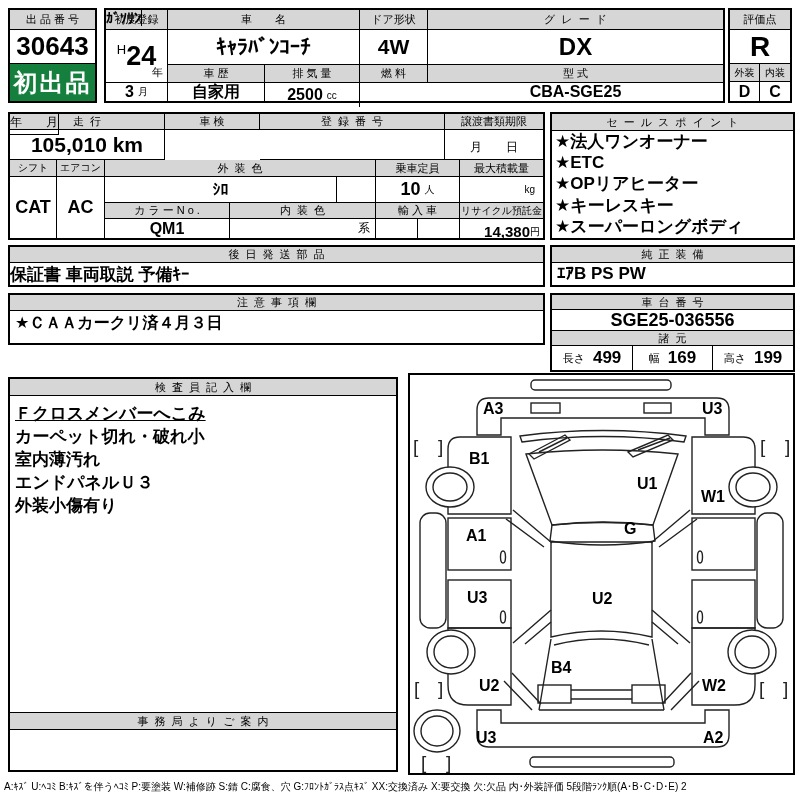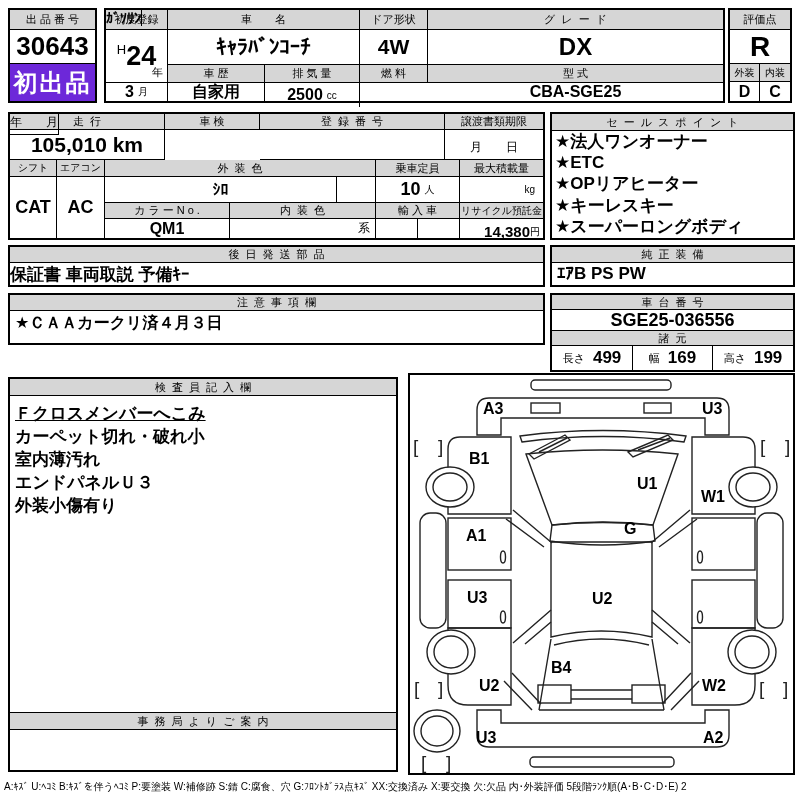--- a/index.html
+++ b/index.html
@@ -15,21 +15,21 @@
   .br{border-right:1px solid #000;}
   .bb{border-bottom:1px solid #000;}
   .bt{border-top:1px solid #000;}
   .big{font-weight:bold;font-size:21px;}
   .huge{font-weight:bold;font-size:26px;}
   .med{font-weight:bold;font-size:16px;}
   .sm{font-size:11px;}
   .left{justify-content:flex-start;}
   .right{justify-content:flex-end;}
   .bottom{align-items:flex-end;padding-bottom:3px;}
-  .badge{background:#6d28d9;color:#fff;font-weight:bold;font-size:24px;letter-spacing:2px;}
+  .badge{background:#15803d;color:#fff;font-weight:bold;font-size:24px;letter-spacing:2px;}
   .items{display:flex;flex-direction:column;justify-content:space-around;
          align-items:stretch;padding-left:3px;}
   .items div{font-size:17px;font-weight:bold;line-height:20px;}
   .notes{flex-direction:column;align-items:flex-start;justify-content:flex-start;
          padding:6px 5px;}
   .notes div{font-size:17px;font-weight:600;line-height:23px;}
   .u{text-decoration:underline;}
   .unit{font-size:10px;font-weight:normal;margin-left:4px;}
   .legend{position:absolute;left:4px;top:780px;width:794px;font-size:10px;
           white-space:nowrap;letter-spacing:0;}

